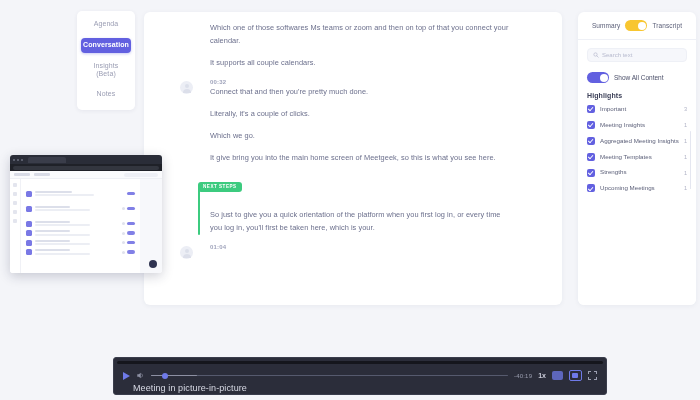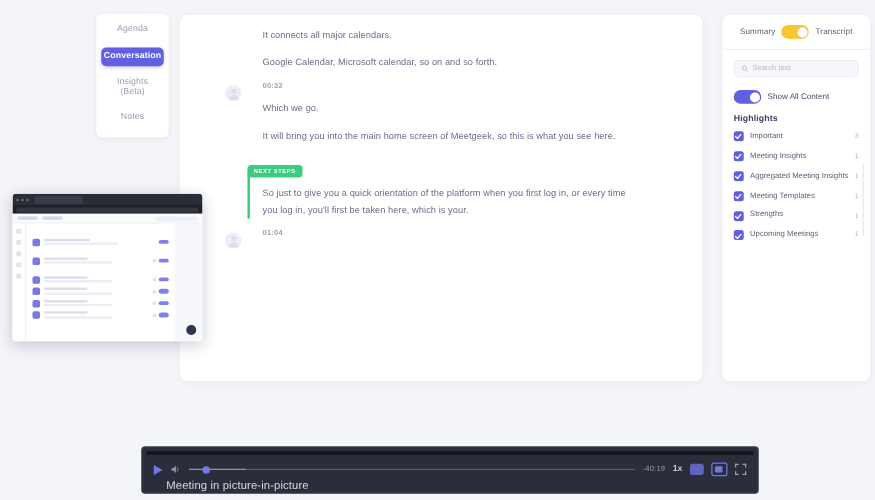--- a/index.html
+++ b/index.html
@@ -68,21 +68,21 @@
   .hl-bar {
     position: absolute; left: 38px; top: 12px; bottom: 0;
     width: 2px; background: #3ccb7f; border-radius: 2px;
   }
   .hl-badge {
     display: inline-block; margin-left: 38px;
     background: #3ccb7f; color: #ffffff;
     font-size: 4.6px; font-weight: 700; letter-spacing: .5px;
     padding: 2.5px 5px; border-radius: 3px; line-height: 1;
   }
-  .hl-block .para { margin-top: 6px; margin-left: 50px; }
+  .hl-block .para { margin-top: 17px; margin-left: 50px; }
 
   
   .right-card {
     position: absolute; left: 578px; top: 12px;
     width: 118px; height: 293px;
     background: #ffffff; border-radius: 6px;
     box-shadow: 0 1px 5px rgba(40,45,90,.06);
     padding: 8px 9px; overflow: hidden;
   }
   .toggle-row { display: flex; align-items: center; gap: 5px; justify-content: center; }
@@ -233,30 +233,32 @@
 
   <div class="nav-card">
     <div class="nav-item">Agenda</div>
     <div class="nav-item active">Conversation</div>
     <div class="nav-item" style="white-space:pre-line">Insights
 (Beta)</div>
     <div class="nav-item">Notes</div>
   </div>
 
   <div class="main-card">
-    <p class="para">It connects all major calendars.</p>
-    <p class="para">Google Calendar, Microsoft calendar, so on and so forth.</p>
+    <p class="para">Which one of those softwares Ms teams or zoom and then on top of that you connect your calendar.</p>
+    <p class="para">It supports all couple calendars.</p>
 
     <div class="seg">
       <div class="avatar"></div>
       <div class="tstamp">00:32</div>
-    </div>
-
+      <p class="para">Connect that and then you're pretty much done.</p>
+    </div>
+
+    <p class="para">Literally, it's a couple of clicks.</p>
     <p class="para">Which we go.</p>
-    <p class="para">It will bring you into the main home screen of Meetgeek, so this is what you see here.</p>
+    <p class="para">It give bring you into the main home screen of Meetgeek, so this is what you see here.</p>
 
     <div class="hl-block">
       <div class="hl-bar"></div>
       <span class="hl-badge">NEXT STEPS</span>
       <p class="para">So just to give you a quick orientation of the platform when you first log in, or every time you log in, you'll first be taken here, which is your.</p>
     </div>
 
 
     <div class="seg">
       <div class="avatar"></div>

